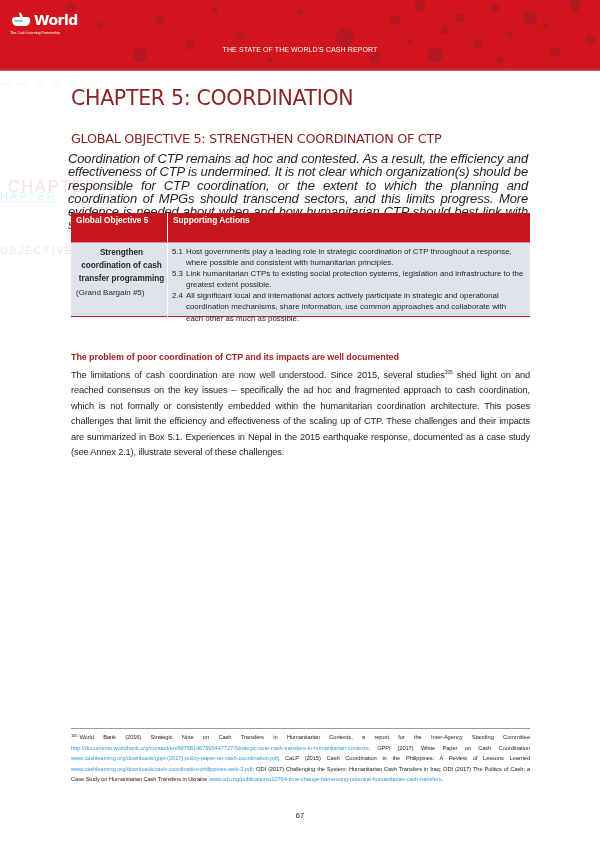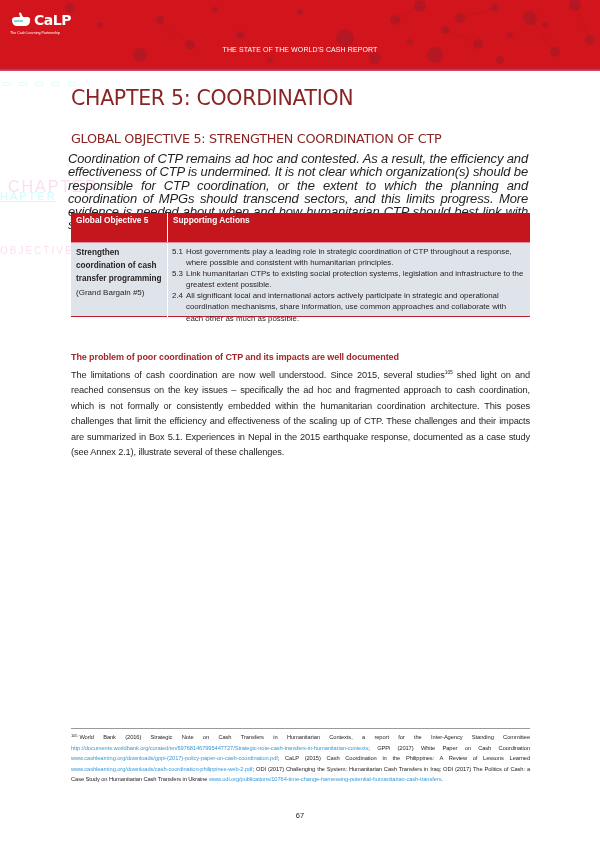--- a/index.html
+++ b/index.html
@@ -56,21 +56,21 @@
     }
     .table-head {
       display: flex; height: 30px; background: #c5161d;
       border-bottom: 1.5px solid #e58aa2;
     }
     .th { color: #ffffff; font-weight: bold; font-size: 8.3px; line-height: 14px; padding-left: 5px; }
     .th.c1 { width: 97px; border-right: 1.5px solid #ffffff; }
     .th.c2 { flex: 1; }
     .table-body { display: flex; height: 88px; }
     .cell-objective { width: 97px; border-right: 1px solid #ffffff; padding: 3px 0 0 5px; }
-    .objective-name { font-weight: bold; font-size: 8.2px; line-height: 13.2px; color: #231f20; }
+    .objective-name { font-weight: bold; font-size: 8.2px; line-height: 13.2px; color: #231f20; text-align: center; }
     .objective-ref { font-size: 8px; line-height: 13.2px; color: #231f20; }
     .cell-actions { flex: 1; padding: 3px 6px 0 4px; }
     .action { display: flex; font-size: 7.9px; line-height: 11.1px; color: #231f20; }
     .action-num { width: 11px; flex: none; }
     .action-text { flex: 1; padding-left: 3px; }
 
     .section-heading {
       position: absolute; left: 71px; top: 352px; color: #a3262a;
       font-weight: bold; font-size: 9px; letter-spacing: -0.1px;
     }
@@ -137,21 +137,21 @@
         <line x1="460" y1="18" x2="495" y2="8"></line>
       <line x1="575" y1="5" x2="590" y2="40"></line>
         <line x1="240" y1="35" x2="270" y2="60"></line>
     </g>
   </svg>
   <div class="logo">
     <svg class="logo-hand" viewBox="0 0 22 16">
       <path d="M2 8 Q2 5 6 5 L10 5 L9 1 Q10 0 11 1 L13 5 L18 5 Q21 6 20 9 Q20 13 16 14 L6 14 Q2 13 2 8 Z" fill="#ffffff"></path>
       <rect x="4" y="8" width="9" height="2" fill="#7fe0d8"></rect>
     </svg>
-    <span class="logo-text">CaLP</span>
+    <span class="logo-text">World</span>
     <span class="logo-tagline">The Cash Learning Partnership</span>
   </div>
   <div class="report-title">THE STATE OF THE WORLD'S CASH REPORT</div>
 </div>
 <div class="banner-stripe"></div>
 
 <div class="ghost" style="left:2px;top:78px;">▭ ▭ ▭ ▭ ▭</div>
 <div class="ghost m" style="left:8px;top:178px;font-size:16px;">CHAPTER</div>
 <div class="ghost" style="left:0px;top:190px;font-size:11px;text-decoration:underline;">HAPTER</div>
 <div class="ghost m" style="left:0px;top:245px;font-size:10px;">OBJECTIVE</div>

